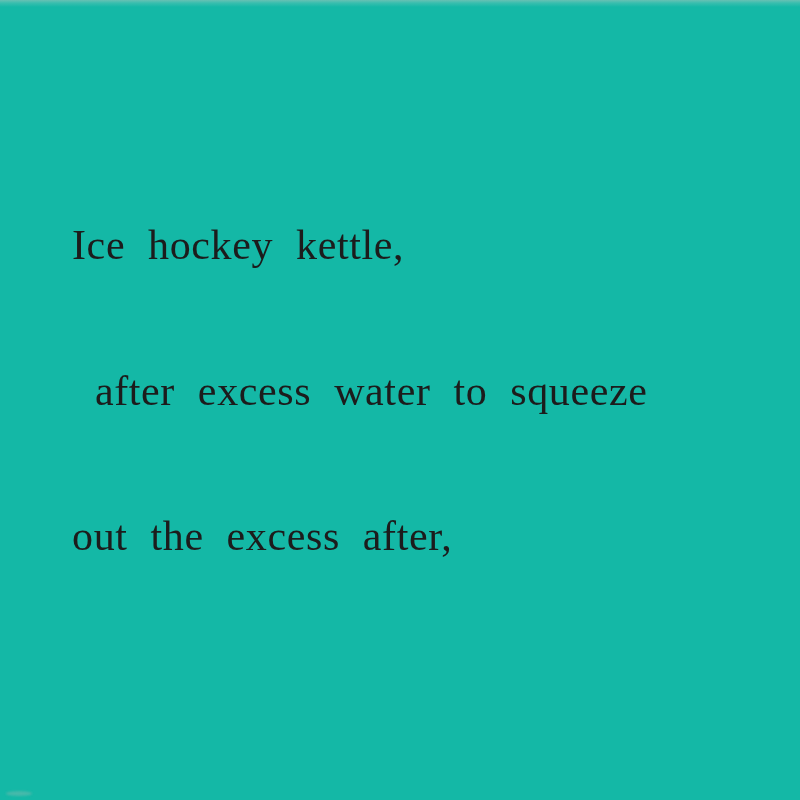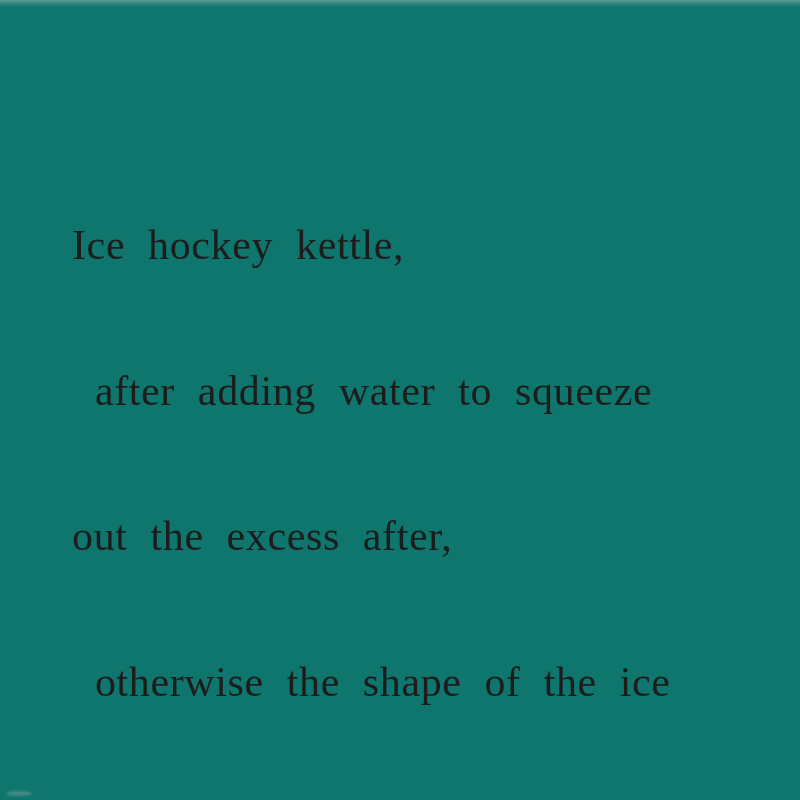--- a/index.html
+++ b/index.html
@@ -9,21 +9,21 @@
   body {
     width: 800px;
     height: 800px;
     position: relative;
     overflow: hidden;
     font-family: "Liberation Serif", "DejaVu Serif", serif;
   }
   .page {
     position: absolute;
     inset: 0;
-    background: #0f766e;
+    background: #14b8a6;
   }
   
   .top-artifact {
     position: absolute;
     top: 0;
     left: 0;
     right: 0;
     height: 7px;
     background:
       linear-gradient(180deg, rgba(205,203,196,0.45) 0px, rgba(220,218,212,0.18) 3px, rgba(252,252,250,0) 7px);
@@ -55,23 +55,22 @@
   }
 </style>
 </head>
 <body>
 
 <div class="page">
   <div class="top-artifact"></div>
 
   <div class="text-block">
     <div class="line">Ice hockey kettle,</div>
-    <div class="line"> after adding water to squeeze</div>
+    <div class="line"> after excess water to squeeze</div>
     <div class="line">out the excess after,</div>
-    <div class="line"> otherwise the shape of the ice</div>
     
     
     
     
     
   </div>
 
   <div class="corner-smudge"></div>
 </div>
 

